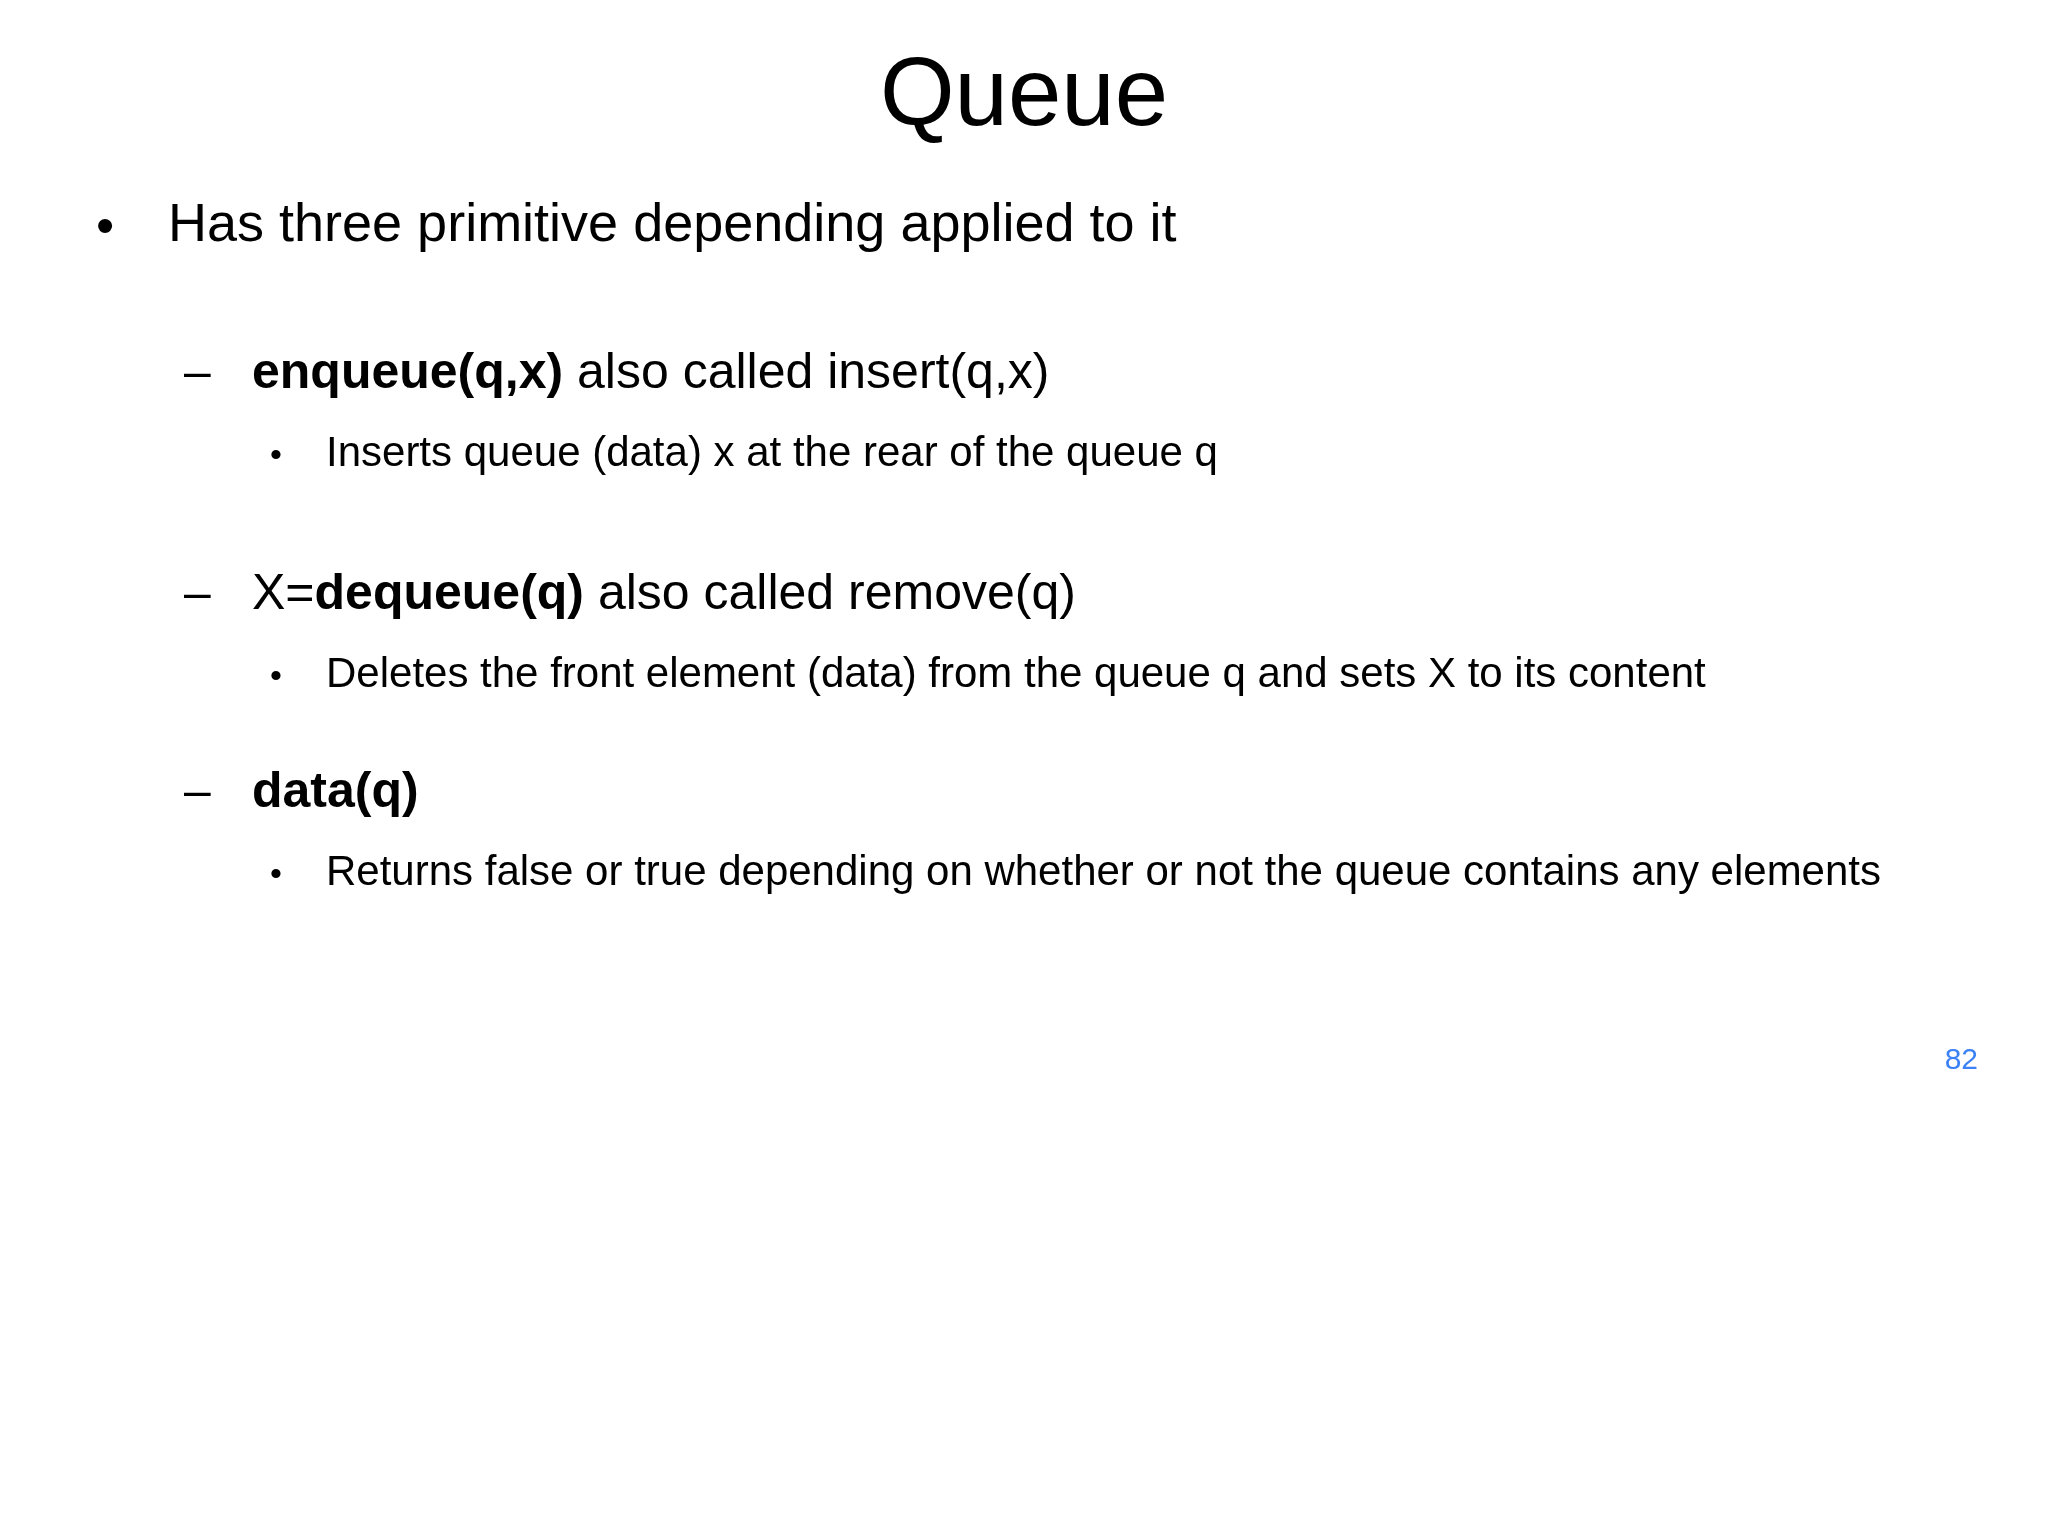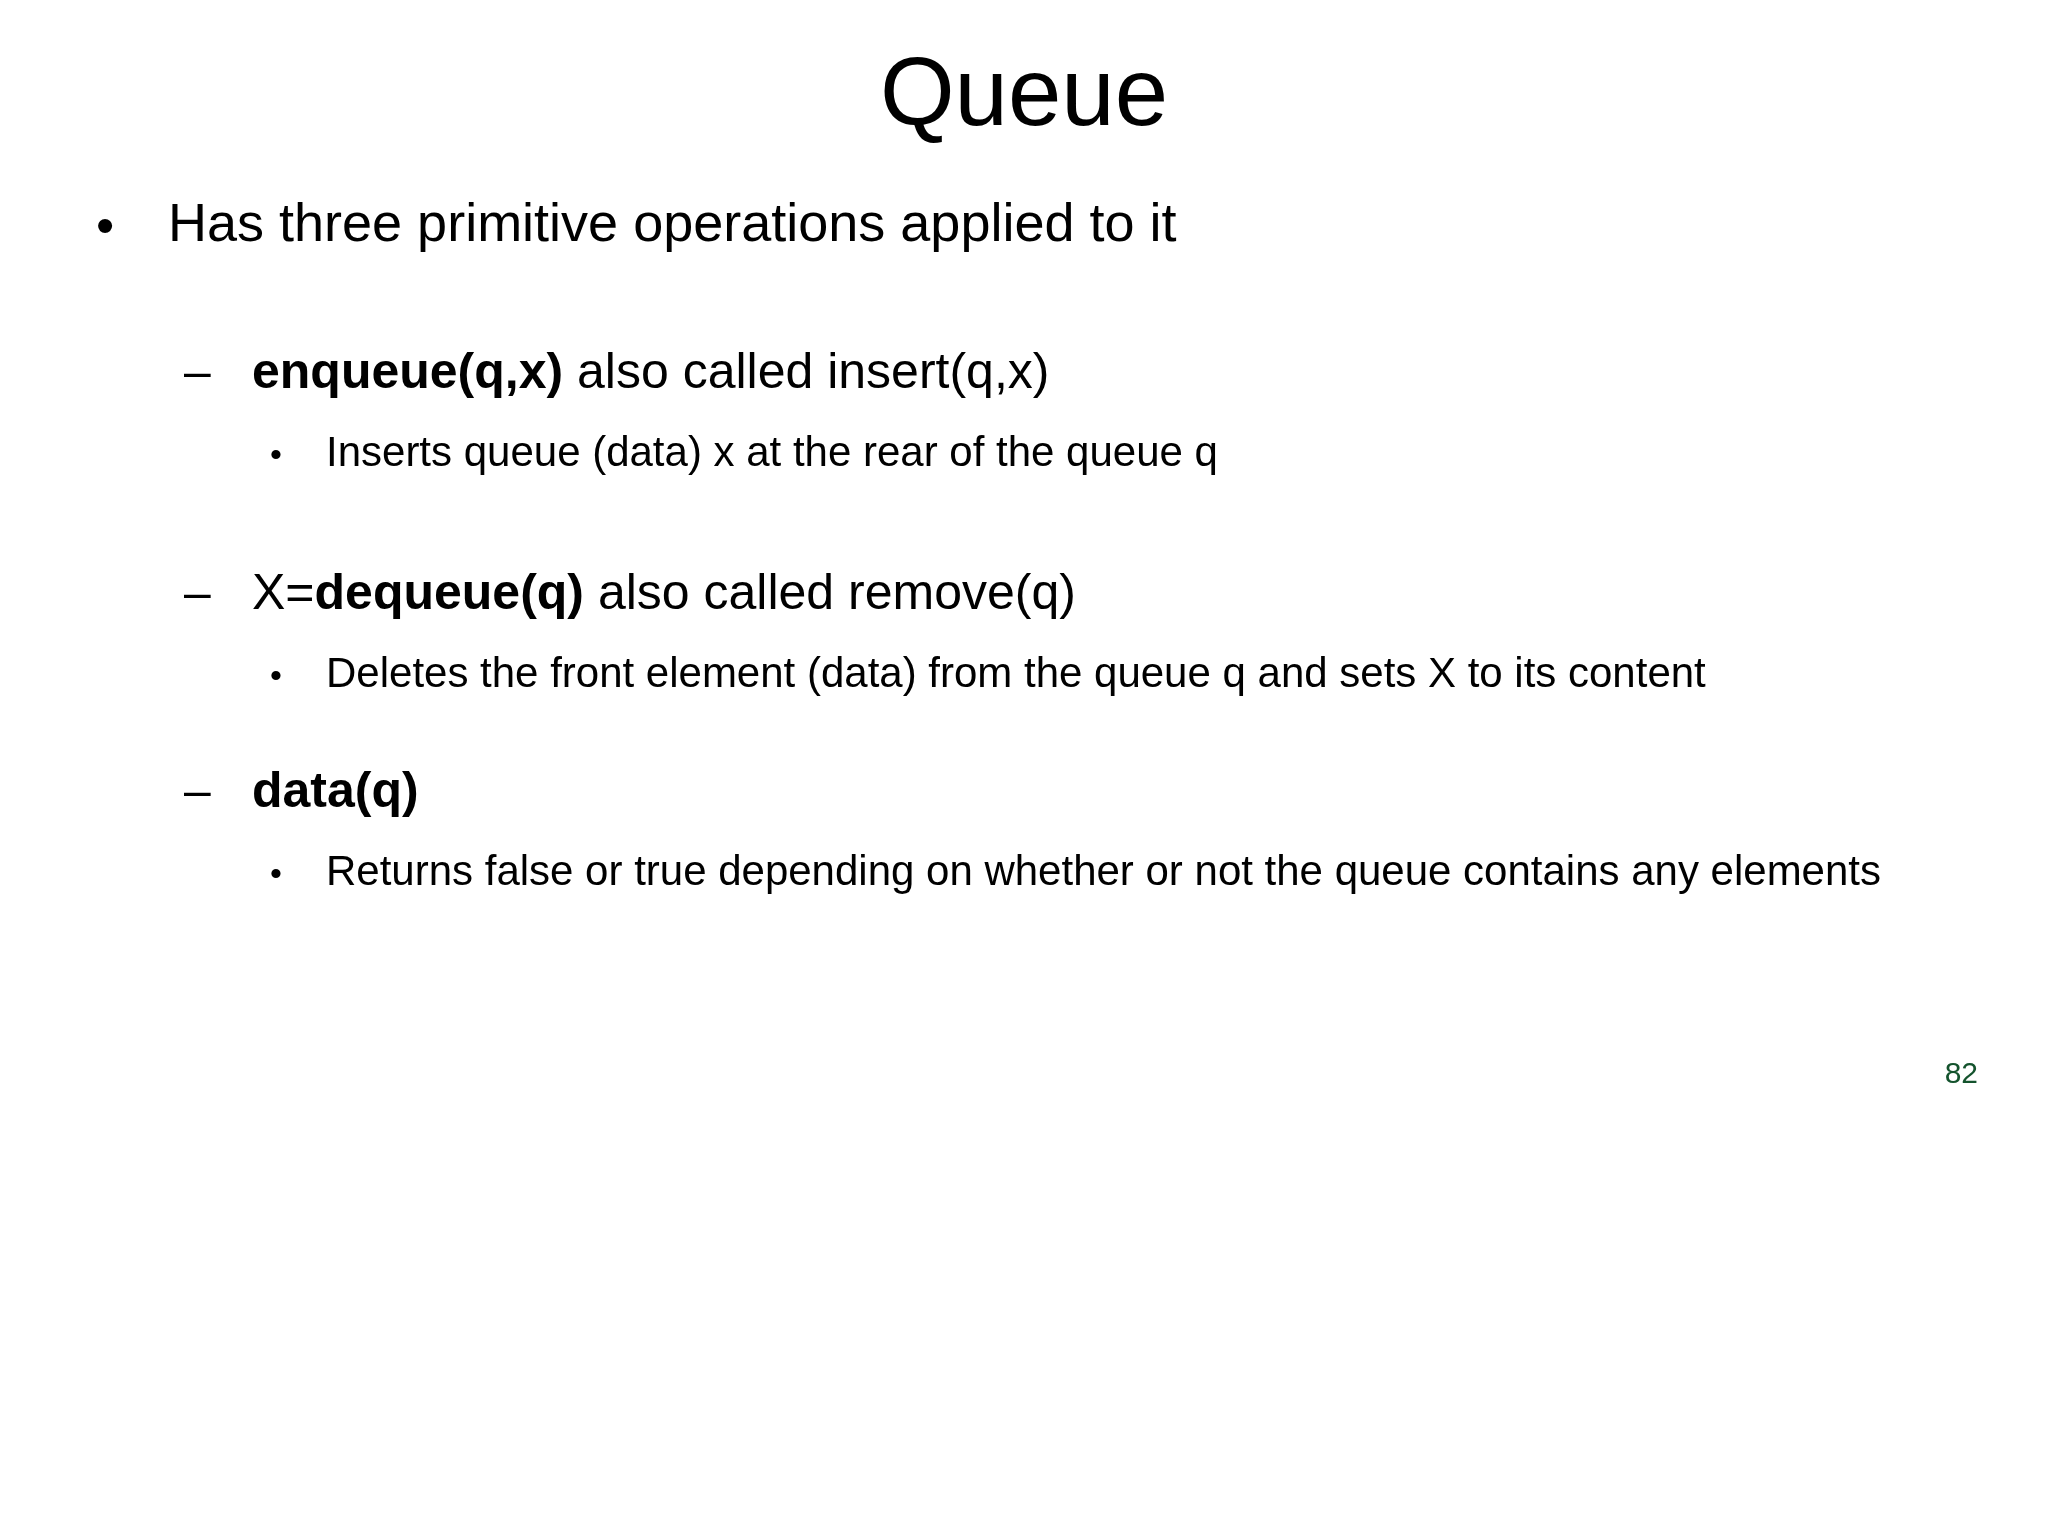--- a/index.html
+++ b/index.html
@@ -109,38 +109,38 @@
 
   
   .gap-lg { height: 84px; }
   .gap-md { height: 62px; }
   .gap-sm { height: 24px; }
 
   
   .page-number {
     position: absolute;
     right: 70px;
-    bottom: 46px;
+    bottom: 60px;
     font-size: 30px;
     font-weight: 400;
-    color: #14532d;
+    color: #3b82f6;
   }
 </style>
 </head>
 <body>
 
 <div class="slide">
 
   <div class="slide-title">Queue</div>
 
   <div class="body">
 
     <div class="row lvl1">
       <span class="bullet-mark">•</span>
-      <span class="bullet-text">Has three primitive operations applied to it</span>
+      <span class="bullet-text">Has three primitive depending applied to it</span>
     </div>
 
     <div class="gap-lg"></div>
 
     <div class="row lvl2">
       <span class="bullet-mark">–</span>
       <span class="bullet-text"><span></span><b>enqueue(q,x)</b><span> also called insert(q,x)</span></span>
     </div>
 
     <div class="gap-sm"></div>

